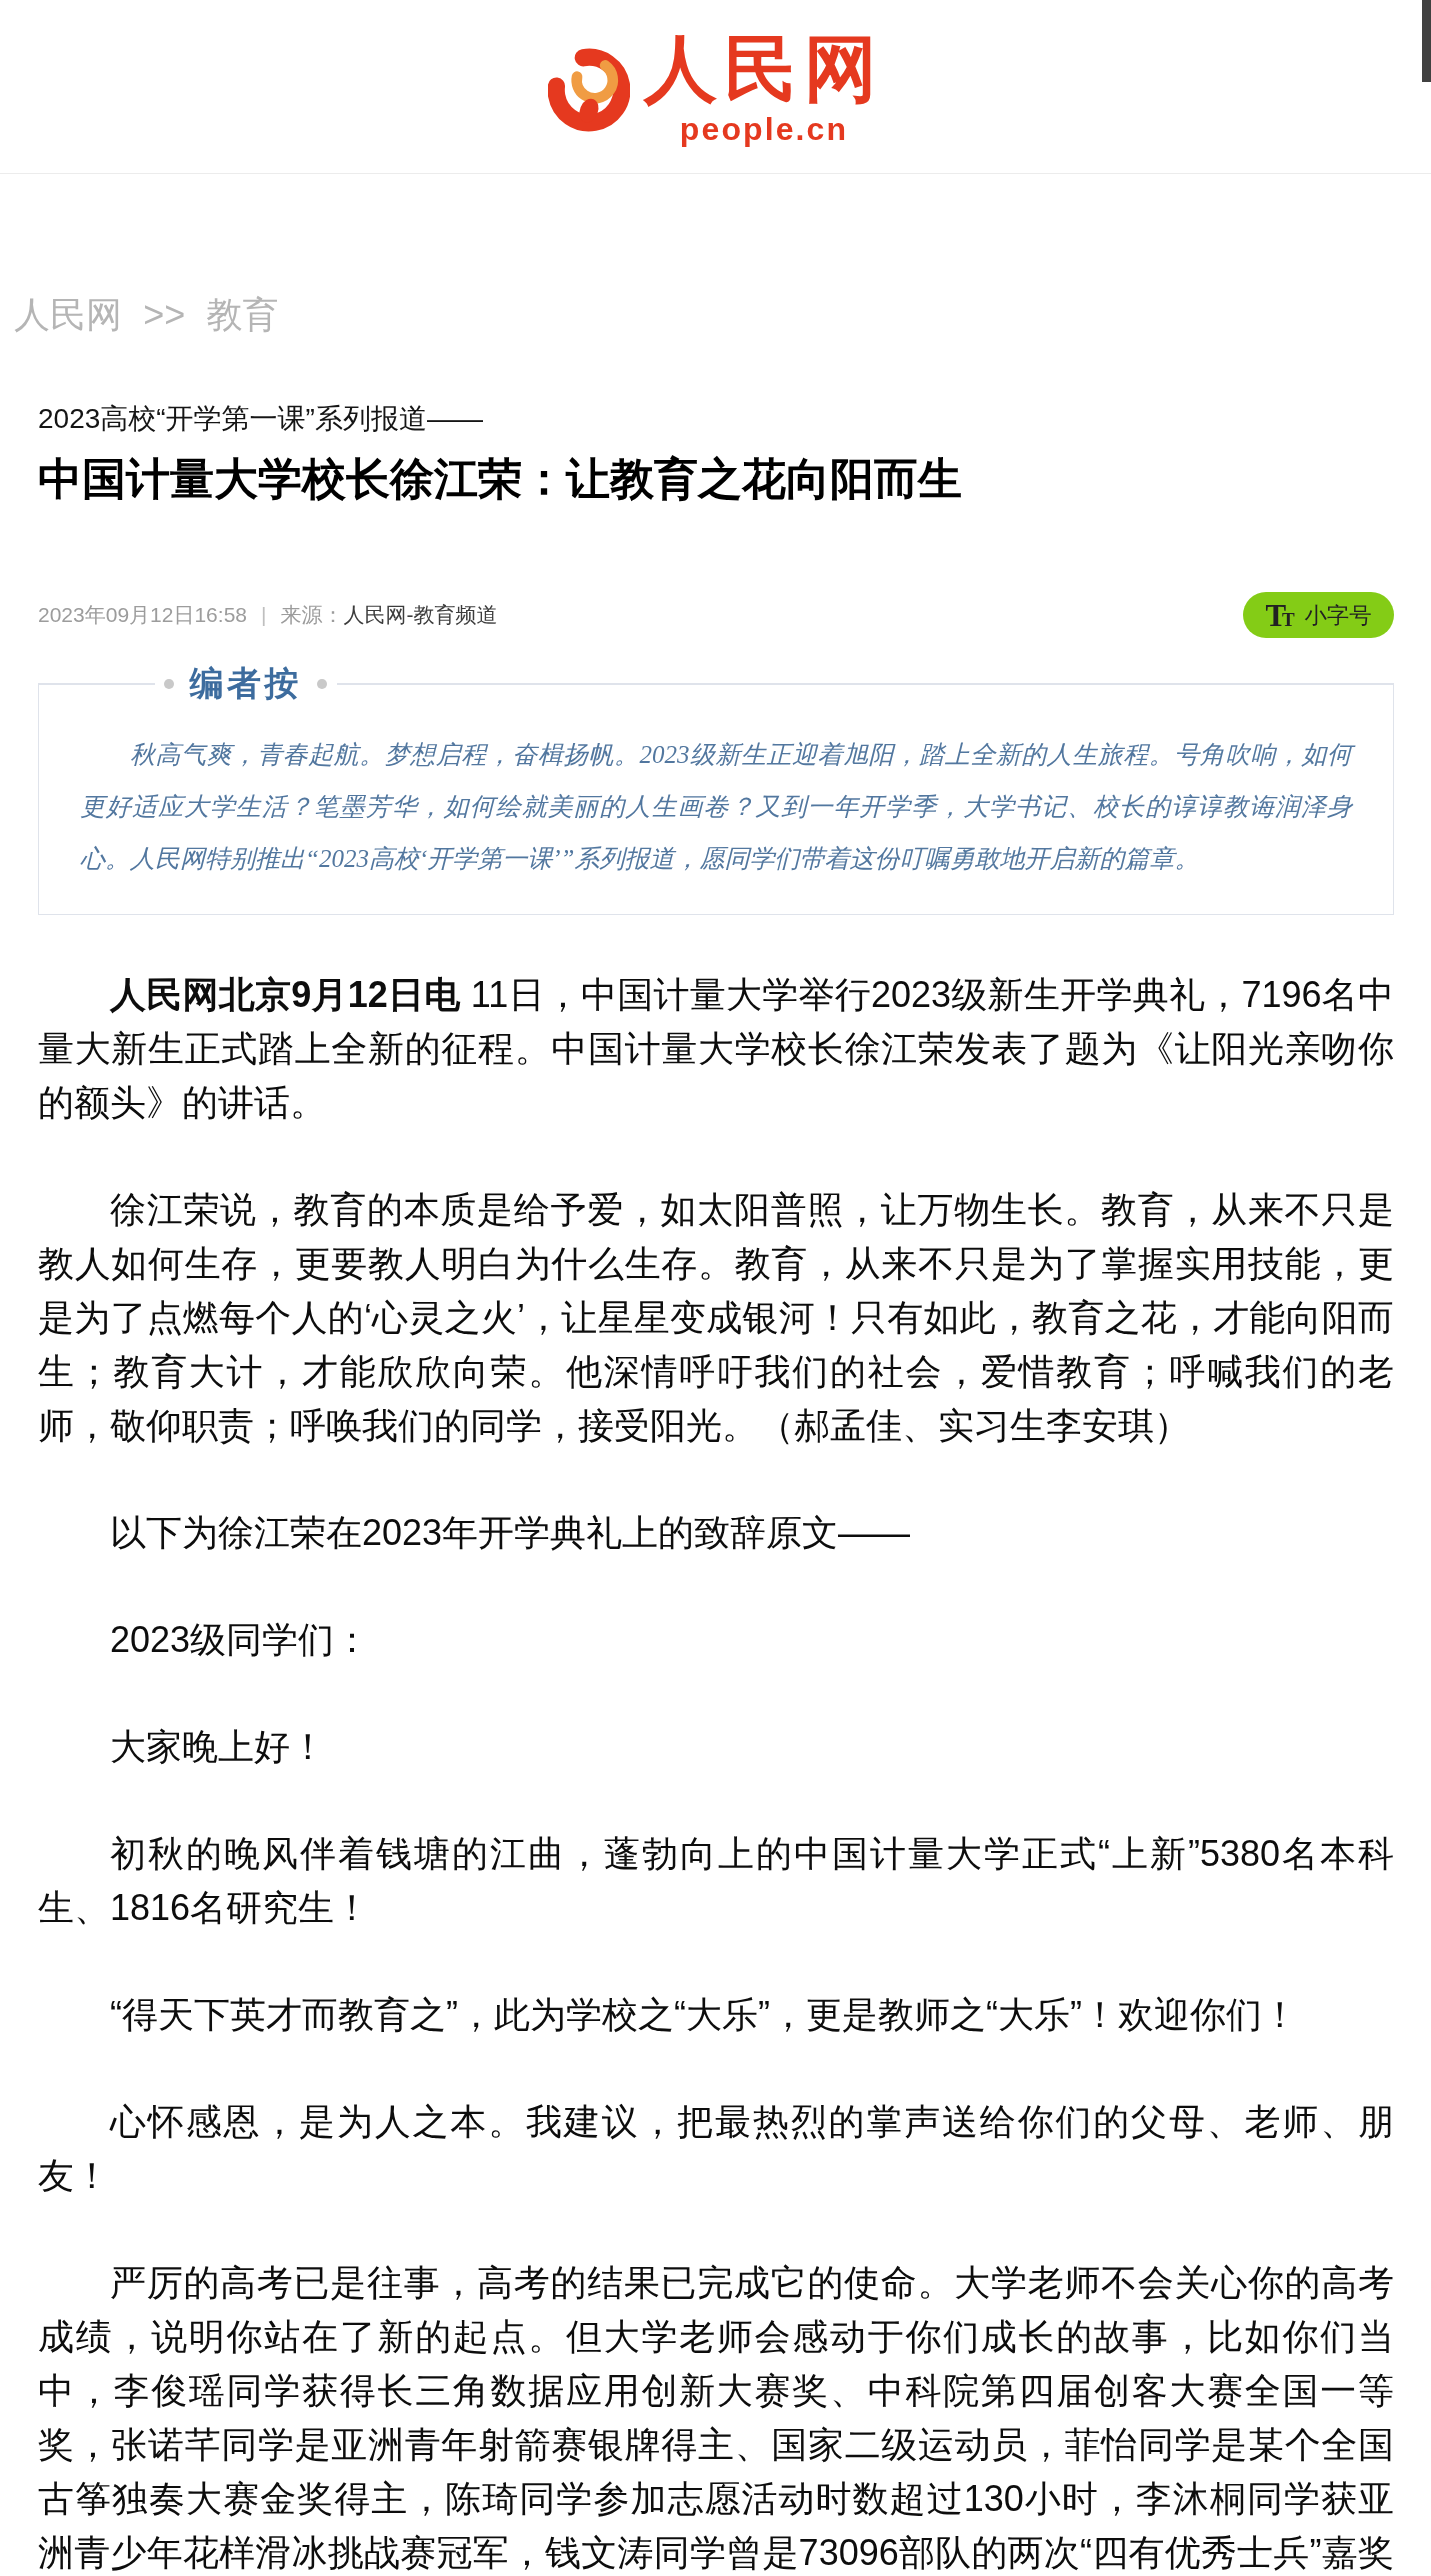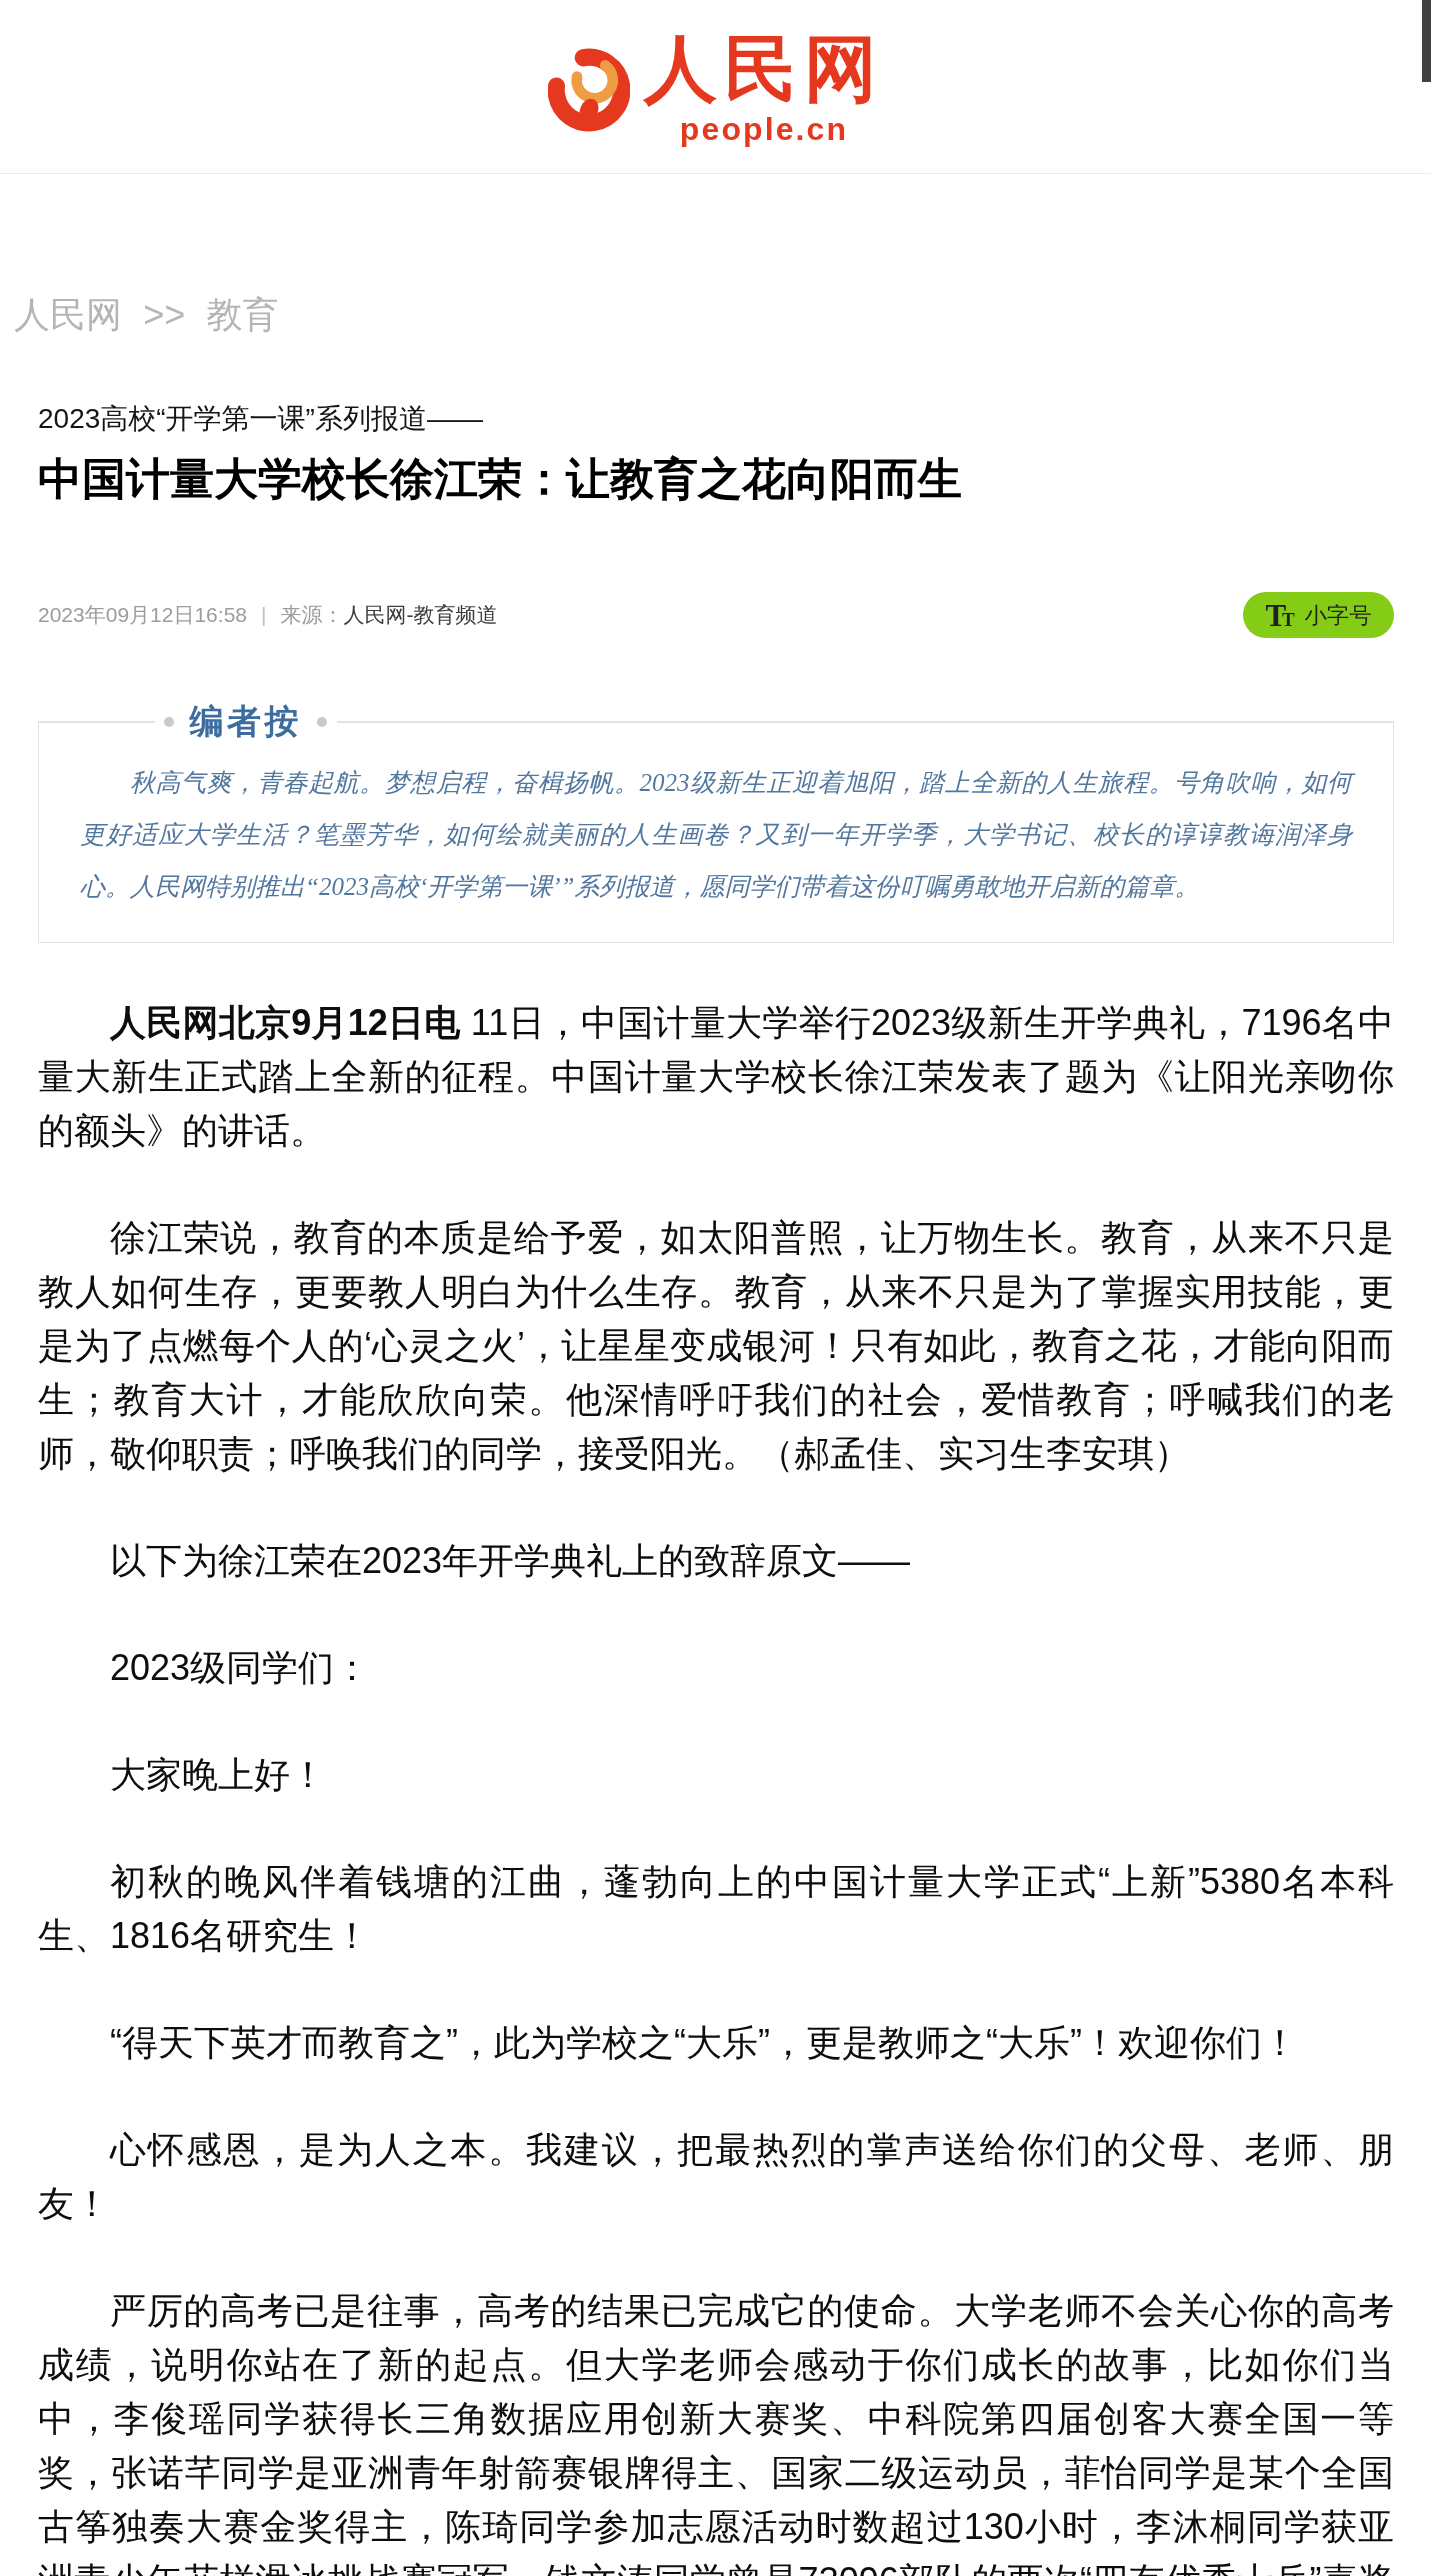--- a/index.html
+++ b/index.html
@@ -43,23 +43,23 @@
     background:#84cc16; border:none; border-radius:24px;
     height:46px; padding:0 22.4px; cursor:pointer;
   }
   .tt { font-family:"Liberation Serif","DejaVu Serif",serif; font-weight:bold; color:#222; line-height:1; }
   .t-big { font-size:31px; }
   .t-small { font-size:19px; margin-left:-4.2px; }
   .font-btn-label { font-size:22.4px; color:#222; }
 
   
   .note {
-    margin-top:84px; position:relative;
+    margin-top:46px; position:relative;
     border:1.4px solid #dfe3eb; border-top:none;
-    padding:35px 41px 29px 41px;
+    padding:45px 41px 29px 41px;
   }
   .note-head {
     position:absolute; top:-21.7px; left:-1.4px; right:-1.4px; height:43px;
     display:flex; align-items:center;
   }
   .seg { height:1.4px; background:#dfe3eb; }
   .seg-left { width:117px; }
   .seg-right { flex:1; }
   .dot { width:9.8px; height:9.8px; border-radius:50%; background:#c9c9c9; margin:0 9.8px; flex:0 0 auto; }
   .note-title { font-size:34px; font-weight:bold; color:#3d6c9e; letter-spacing:3.5px; margin:0 5.6px; white-space:nowrap; }

